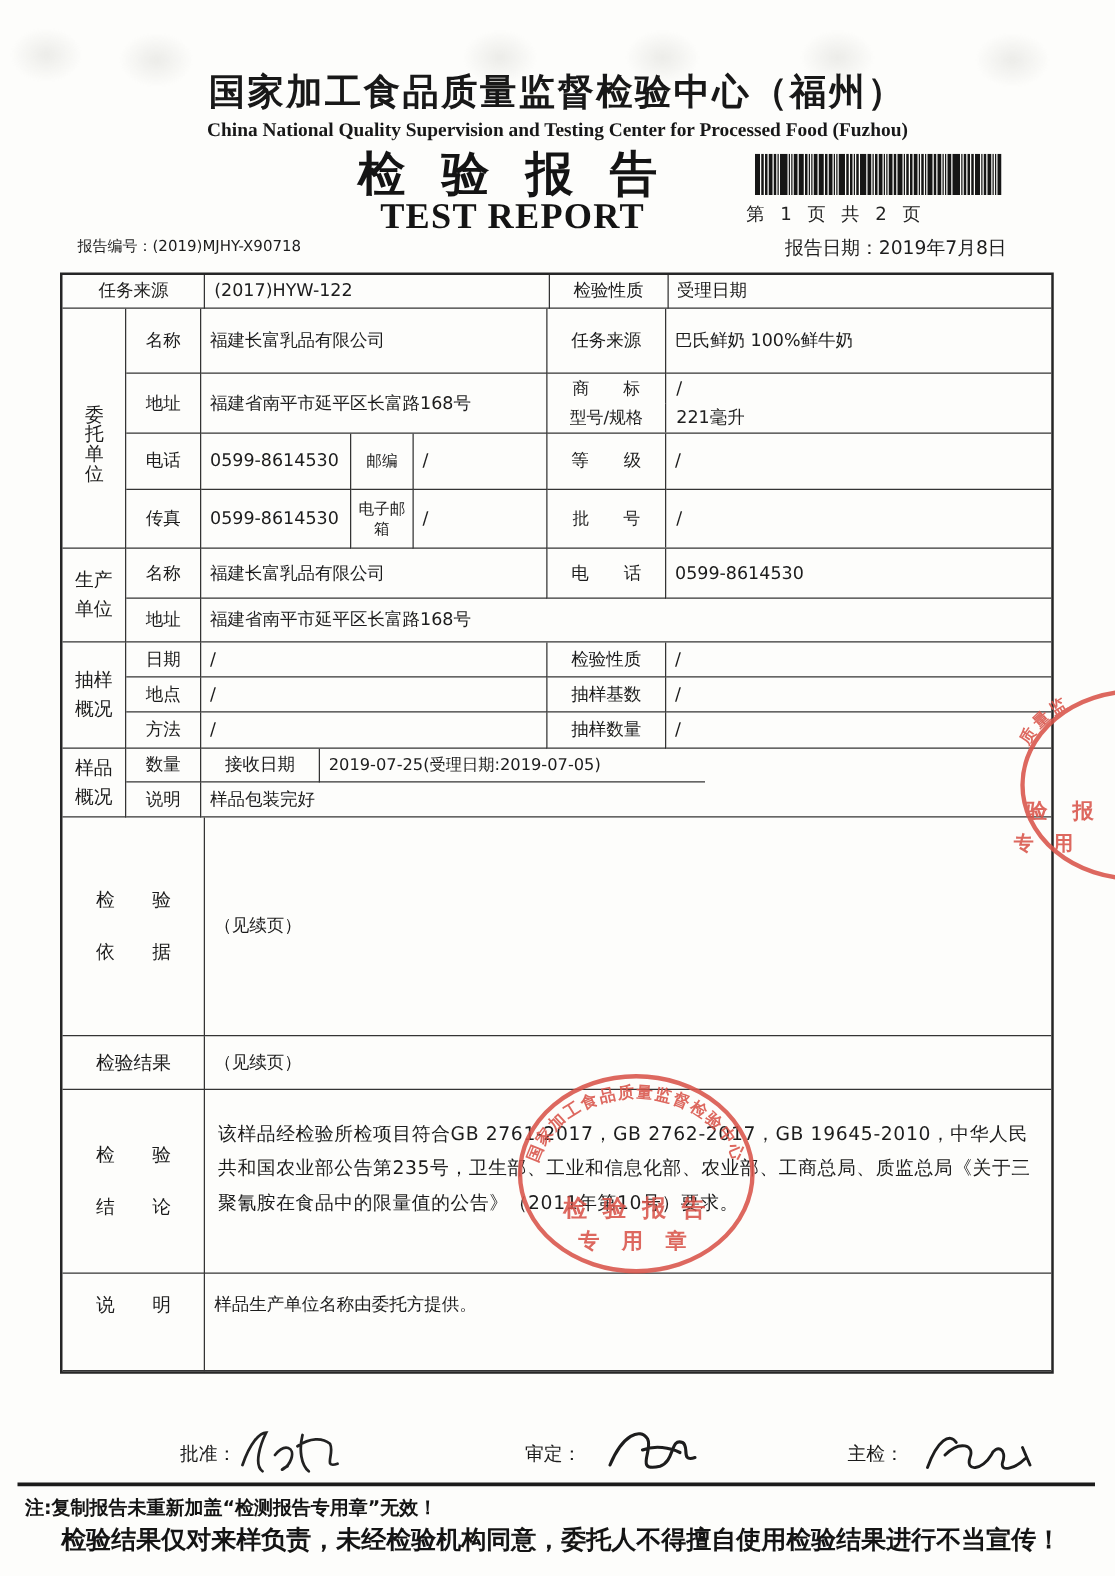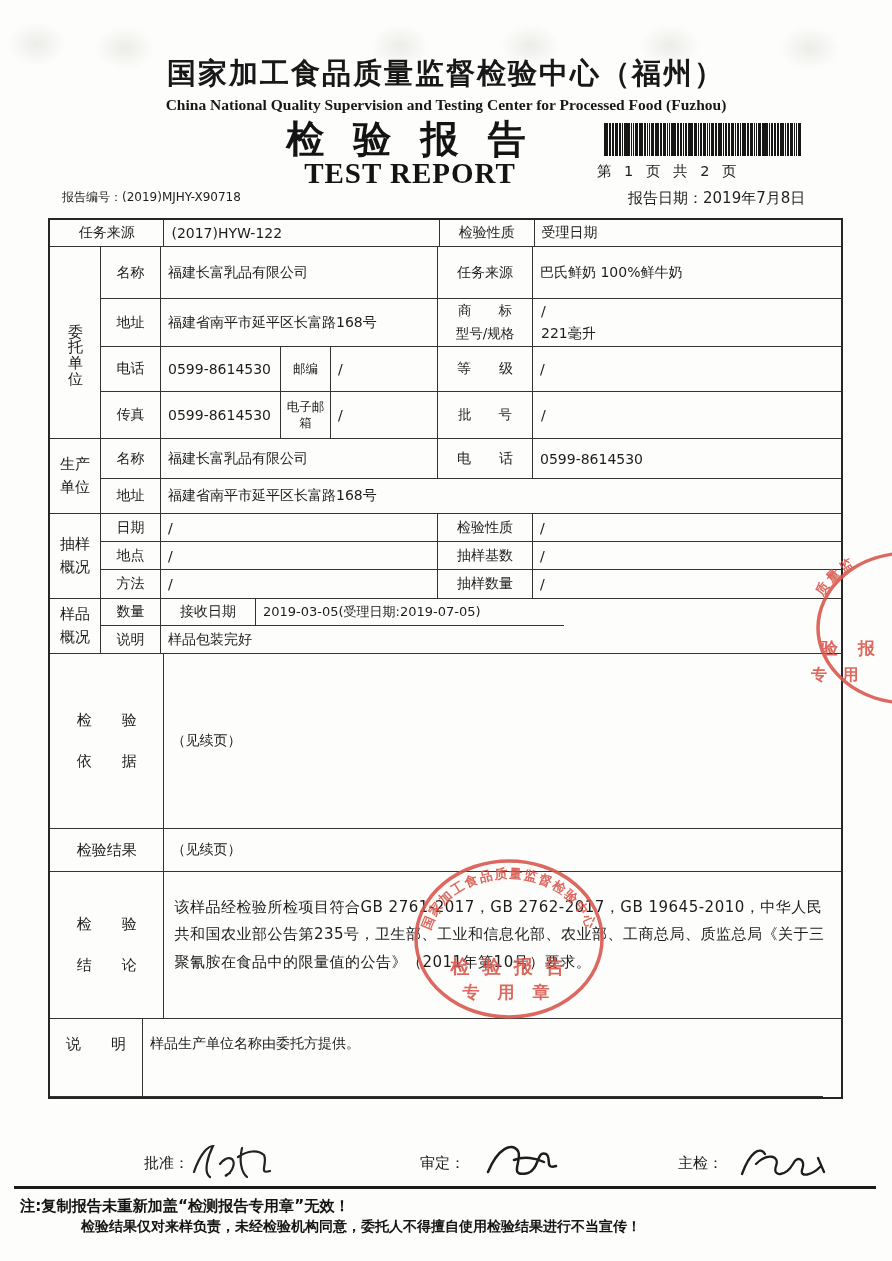--- a/index.html
+++ b/index.html
@@ -56,21 +56,21 @@
   .concl { align-items:flex-start; padding:22px 14px 0 10px; font-size:15px;
            line-height:1.82; letter-spacing:0.5px; }
   
   .stamp { position:absolute; pointer-events:none; opacity:0.88; }
   
   .sigrow { position:absolute; top:1138px; left:0; width:892px; height:52px; }
   .siglab { position:absolute; font-size:15px; color:#1b1b1b; }
   .sig { position:absolute; }
   .rule { position:absolute; top:1186px; left:14px; width:862px; height:3px; background:#1b1b1b; }
   .note1 { position:absolute; top:1196px; left:20px; font-size:15.2px; font-weight:600; color:#141414; }
-  .note2 { position:absolute; top:1218px; left:49px; font-size:14px; font-weight:600; color:#141414;margin-left:32px; }
+  .note2 { position:absolute; top:1218px; left:49px; font-size:20px; font-weight:600; color:#141414; }
 </style>
 </head>
 <body>
 
 <div class="doc">
 
   <div class="ghost" style="left:8px;top:22px;width:58px;height:44px"></div>
   <div class="ghost" style="left:95px;top:26px;width:60px;height:44px"></div>
   <div class="ghost" style="left:370px;top:24px;width:60px;height:44px"></div>
   <div class="ghost" style="left:500px;top:24px;width:60px;height:44px"></div>
@@ -198,21 +198,21 @@
     </div>
 
     <div class="row" style="height:55px">
       <div class="cell cl" style="width:55px">
         <span class="grp2">样品概况</span>
       </div>
       <div class="stack" style="width:740px">
         <div class="row" style="height:27px">
           <div class="cell cl" style="width:60px">数量</div>
           <div class="cell cl" style="width:95px">接收日期</div>
-          <div class="cell nr" style="width:308px;font-size:13px">2019-03-05(受理日期:2019-07-05)</div>
+          <div class="cell nr" style="width:308px;font-size:13px">2019-07-25(受理日期:2019-07-05)</div>
         </div>
         <div class="row" style="height:28px">
           <div class="cell cl" style="width:60px">说明</div>
           <div class="cell nr" style="width:680px">样品包装完好</div>
         </div>
       </div>
     </div>
 
     <div class="row" style="height:175px">
       <div class="cell cl two-line-label" style="width:115px">
@@ -229,21 +229,21 @@
 
     <div class="row" style="height:147px">
       <div class="cell cl two-line-label" style="width:115px">
         <span>检　　验</span>
         <span>结　　论</span>
       </div>
       <div class="cell nr concl" style="width:680px">该样品经检验所检项目符合GB 2761-2017，GB 2762-2017，GB 19645-2010，中华人民共和国农业部公告第235号，卫生部、工业和信息化部、农业部、工商总局、质监总局《关于三聚氰胺在食品中的限量值的公告》（2011年第10号）要求。</div>
     </div>
 
     <div class="row" style="height:78px">
-      <div class="cell cl" style="width:93px;font-size:15px;align-items:flex-start;padding-top:16px">说　　明</div>
+      <div class="cell cl" style="width:115px;font-size:15px;align-items:flex-start;padding-top:16px">说　　明</div>
       <div class="cell nr" style="width:680px;align-items:flex-start;padding-top:16px">样品生产单位名称由委托方提供。</div>
     </div>
 
   </div>
 
   <svg class="stamp" style="left:410px;top:855px" width="200" height="168" viewBox="0 0 200 168">
     <ellipse cx="99" cy="84" rx="93" ry="78" fill="none" stroke-width="3.5" stroke="#d9544a"></ellipse>
     <path id="arcMain" d="M 20 106 A 81 68 0 1 1 178 106" fill="none"></path>
     <text font-size="13" letter-spacing="1.5" font-weight="bold" fill="#d9544a">
       <textPath href="#arcMain" startOffset="50%" text-anchor="middle">国家加工食品质量监督检验中心</textPath>

